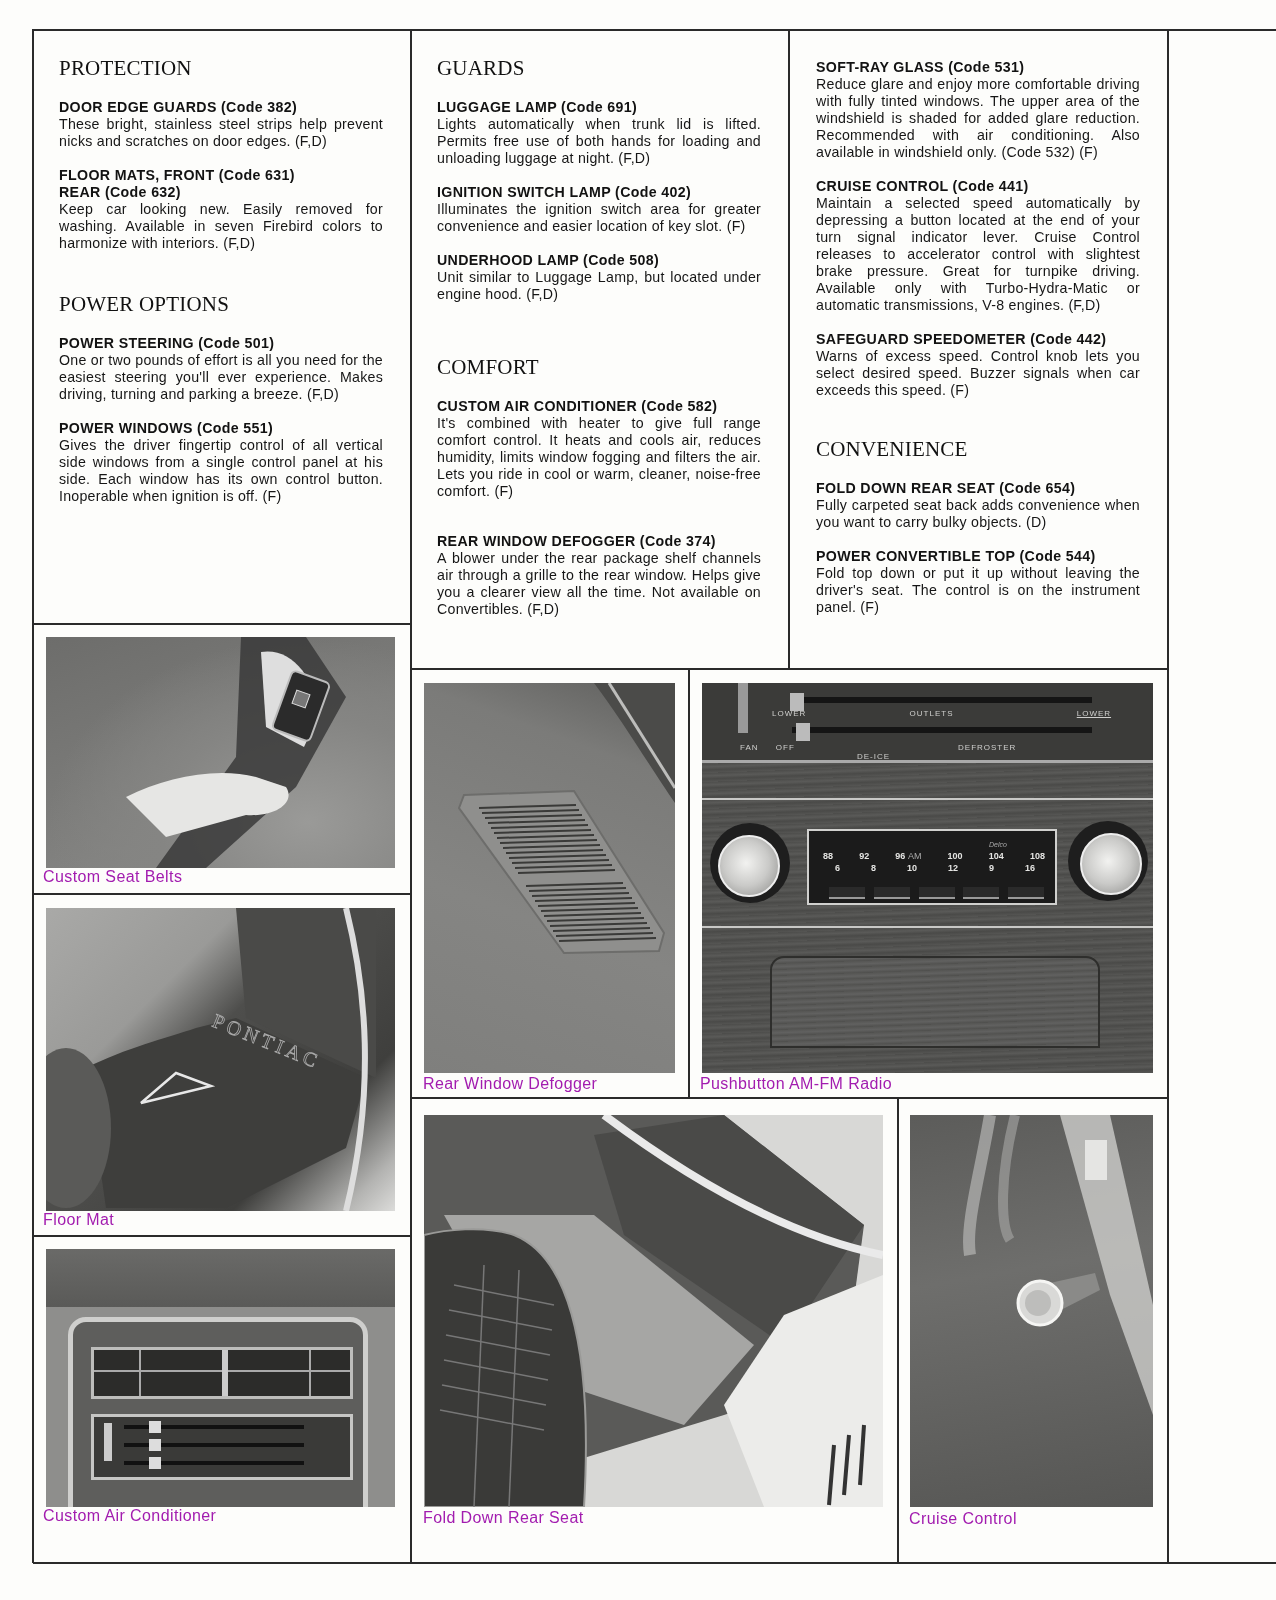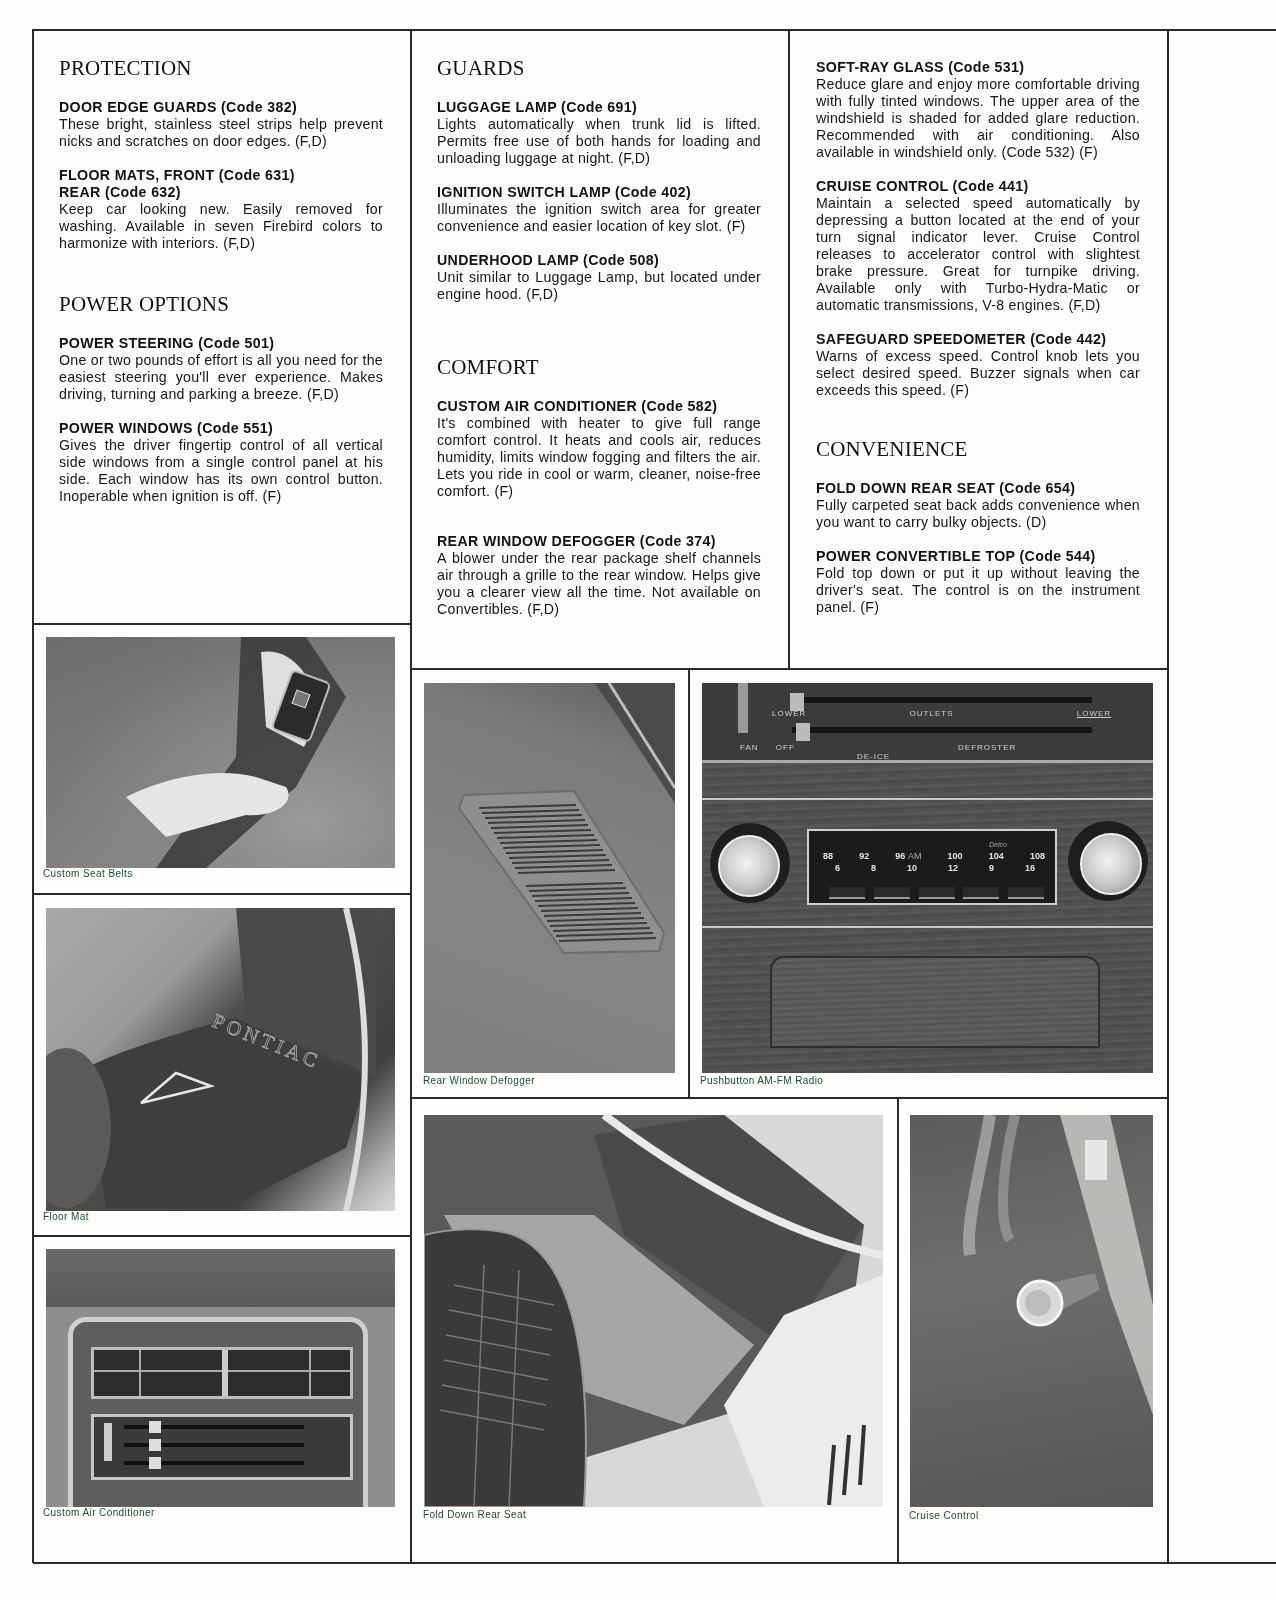--- a/index.html
+++ b/index.html
@@ -13,21 +13,21 @@
   .textcol { position: absolute; }
   .section-title {
     font-family: "Liberation Serif", serif;
     font-size: 21px; letter-spacing: 0.2px;
     color: #111; margin-bottom: 18px;
   }
   .item { margin-bottom: 17px; }
   .item-title { font-weight: bold; font-size: 14.2px; line-height: 17px; letter-spacing: 0.35px; color: #121212; }
   .item-body { font-size: 14.2px; line-height: 17px; text-align: justify; letter-spacing: 0.25px; color: #161616; }
   .photo { position: absolute; overflow: hidden; background: #777; }
-  .caption { position: absolute; font-size: 10px; letter-spacing: 0.4px; color: #14532d; white-space: nowrap; }
+  .caption { position: absolute; font-size: 16px; letter-spacing: 0.4px; color: #a21caf; white-space: nowrap; }
 </style>
 </head>
 <body>
 
 <div class="line h" style="left:33px; top:29px; width:1243px;"></div>
 <div class="line h" style="left:33px; top:1562px; width:1243px;"></div>
 <div class="line v" style="left:32px; top:29px; height:1534px;"></div>
 <div class="line v" style="left:410px; top:29px; height:1534px;"></div>
 <div class="line v" style="left:788px; top:29px; height:640px;"></div>
 <div class="line v" style="left:1167px; top:29px; height:1534px;"></div>

